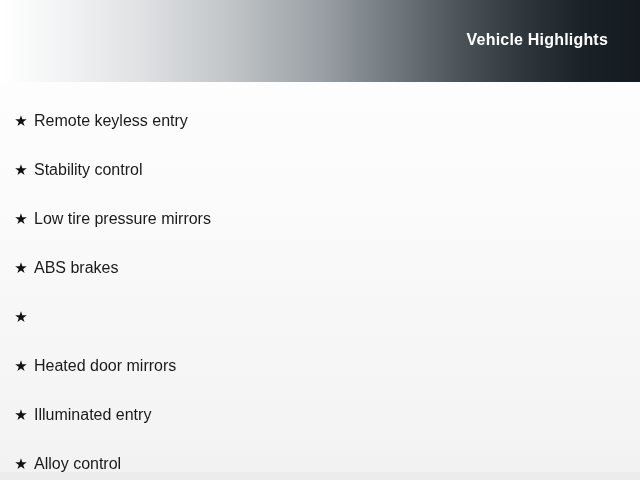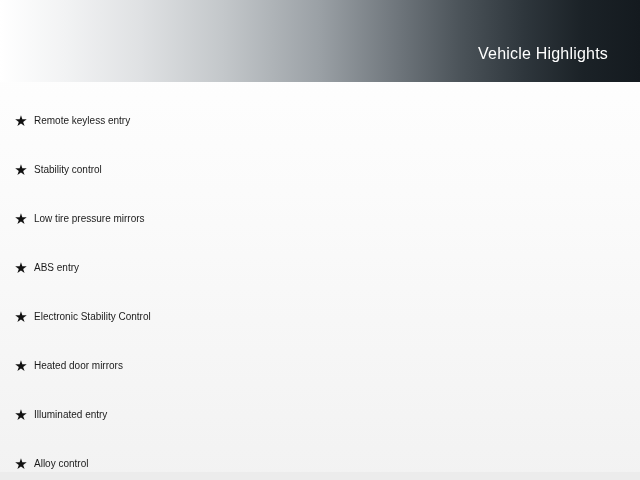--- a/index.html
+++ b/index.html
@@ -33,24 +33,24 @@
         #6f767c 62%,
         #4b5359 72%,
         #2e363c 82%,
         #1b2227 91%,
         #141a1f 100%);
     box-sizing: border-box;
   }
   .header-title {
     position: absolute;
     right: 32px;
-    top: 45px;
+    top: 31px;
     color: #ffffff;
     font-size: 16px;
-    font-weight: normal;
+    font-weight: bold;
     letter-spacing: 0.2px;
     white-space: nowrap;
   }
   .content {
     padding: 14px 0 0 0;
   }
   .feature-row {
     display: flex;
     align-items: center;
     height: 49px;
@@ -59,21 +59,21 @@
   }
   .bullet {
     width: 22px;
     flex: 0 0 22px;
     text-align: center;
     font-size: 15px;
     color: #111111;
     line-height: 1;
   }
   .feature-label {
-    font-size: 10px;
+    font-size: 16px;
     color: #1a1a1a;
     padding-left: 2px;
     white-space: nowrap;
   }
   .bottom-strip {
     position: absolute;
     left: 0;
     bottom: 0;
     width: 640px;
     height: 8px;
@@ -101,26 +101,25 @@
       <span class="feature-label">Stability control</span>
     </div>
 
     <div class="feature-row">
       <span class="bullet">★</span>
       <span class="feature-label">Low tire pressure mirrors</span>
     </div>
 
     <div class="feature-row">
       <span class="bullet">★</span>
-      <span class="feature-label">ABS entry</span>
+      <span class="feature-label">ABS brakes</span>
     </div>
 
     <div class="feature-row">
       <span class="bullet">★</span>
-      <span class="feature-label">Electronic Stability Control</span>
     </div>
 
     <div class="feature-row">
       <span class="bullet">★</span>
       <span class="feature-label">Heated door mirrors</span>
     </div>
 
     <div class="feature-row">
       <span class="bullet">★</span>
       <span class="feature-label">Illuminated entry</span>

